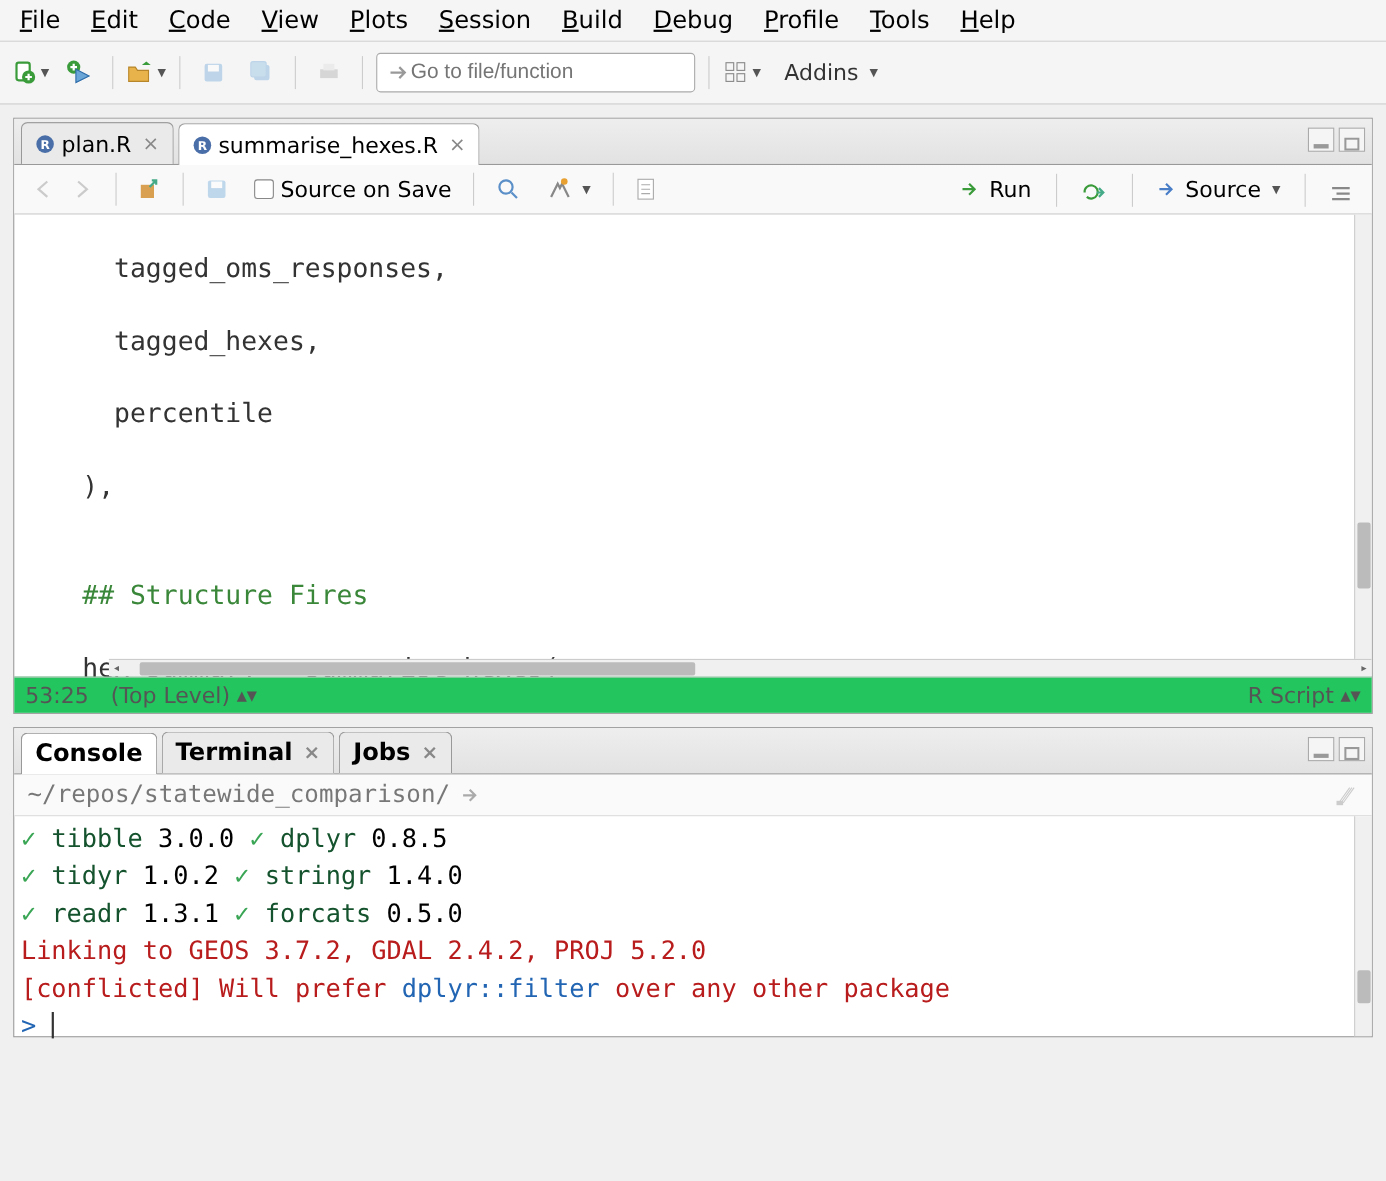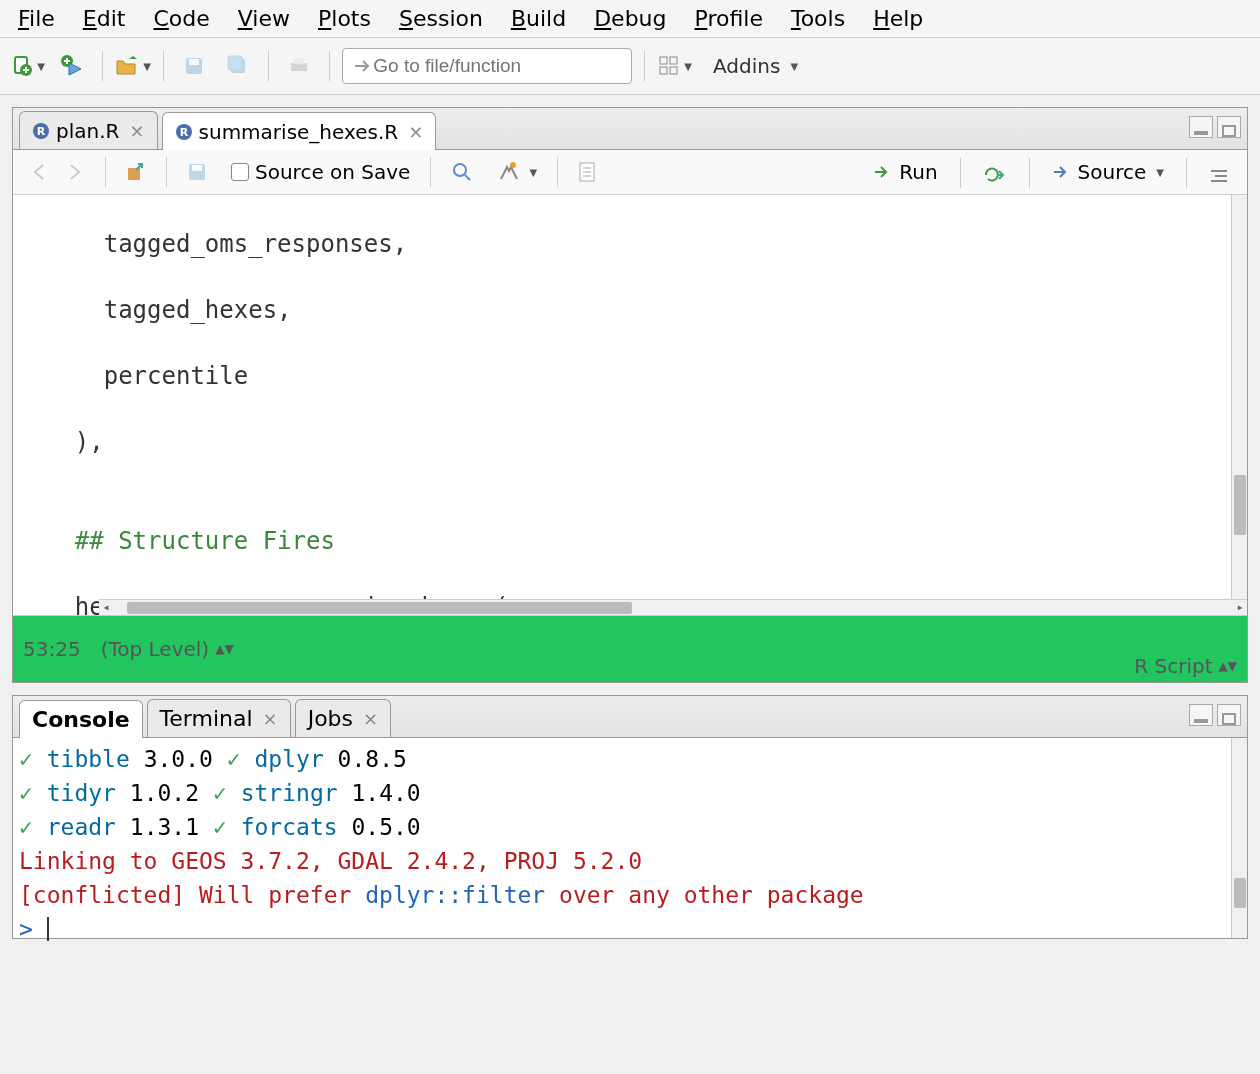--- a/index.html
+++ b/index.html
@@ -179,43 +179,43 @@
 .statusbar {
   display:flex;
   align-items:center;
   border-top:1px solid #ccc;
   background:#22c55e;
   padding:4px 10px;
   font-size:20px;
 }
 .statusbar .pos { color:#555; margin-right:20px; }
 .statusbar .scope { color:#555; display:flex; align-items:center; gap:6px;}
-.statusbar .ftype { margin-left:auto; color:#555; display:flex; align-items:center; gap:6px;margin-top:34px;}
-
-.console-tabs .tab { font-size:22px; }
+.statusbar .ftype { margin-left:auto; color:#555; display:flex; align-items:center; gap:6px;}
+
+.console-tabs .tab { font-size:22px;font-weight:bold; }
 .console-path {
   padding:6px 12px;
   color:#777;
   font-family:"DejaVu Sans Mono", monospace;
   font-size:22px;
   border-bottom:1px solid #ddd;
   background:#fafafa;
   display:flex;
   align-items:center;
   gap:10px;
 }
 .console-out {
   font-family:"DejaVu Sans Mono", monospace;
   font-size:23px;
   line-height:34px;
   padding:4px 6px;
   height: 200px;
   position:relative;
 }
-.pkg { color:#0369a1; }
+.pkg { color:#14532d; }
 .check { color:#3aa655; }
 .red { color:#b91c1c; }
 .blue { color:#2265b3; }
 .prompt { color:#2265b3; }
 .cursor-text {
   display:inline-block; width:2px; height:24px; background:#333; vertical-align:middle;
   position:relative; top:-2px;
 }
 .cons-vscroll {
   position:absolute; right:0; top:0; bottom:0; width:16px;
@@ -488,20 +488,31 @@
             </svg>
           </div>
       <div>
             <svg width="14" height="12">
               <rect x="1" y="1" width="12" height="10" fill="none" stroke="#999" stroke-width="2"></rect>
             </svg>
           </div>
     </div>
   </div>
 
+  <div class="console-path">
+    <span>~/repos/statewide_comparison/</span>
+    <svg width="20" height="16">
+          <path d="M2 8h10M8 3l5 5-5 5" stroke="#aaa" stroke-width="2" fill="none"></path>
+        </svg>
+    <span style="flex:1"></span>
+    <svg width="22" height="22" style="cursor:pointer">
+          <path d="M4 18l10-14M6 18l10-14M8 18l10-14" stroke="#ccc" stroke-width="1"></path>
+          <rect x="2" y="16" width="6" height="4" fill="#ccc"></rect>
+        </svg>
+  </div>
 
   <div class="console-out">
 <div><span class="check">✓</span> <span class="pkg">tibble</span>  <span>3.0.0</span>     <span class="check">✓</span> <span class="pkg">dplyr</span>   <span>0.8.5</span></div>
 <div><span class="check">✓</span> <span class="pkg">tidyr</span>   <span>1.0.2</span>     <span class="check">✓</span> <span class="pkg">stringr</span> <span>1.4.0</span></div>
 <div><span class="check">✓</span> <span class="pkg">readr</span>   <span>1.3.1</span>     <span class="check">✓</span> <span class="pkg">forcats</span> <span>0.5.0</span></div>
 <div class="red">Linking to GEOS 3.7.2, GDAL 2.4.2, PROJ 5.2.0</div>
 <div><span class="red">[conflicted] Will prefer </span><span class="blue">dplyr::filter</span><span class="red"> over any other package</span></div>
 <div><span class="prompt">&gt;</span> <span class="cursor-text"></span></div>
     <div class="cons-vscroll">
           <div class="thumb"></div>

